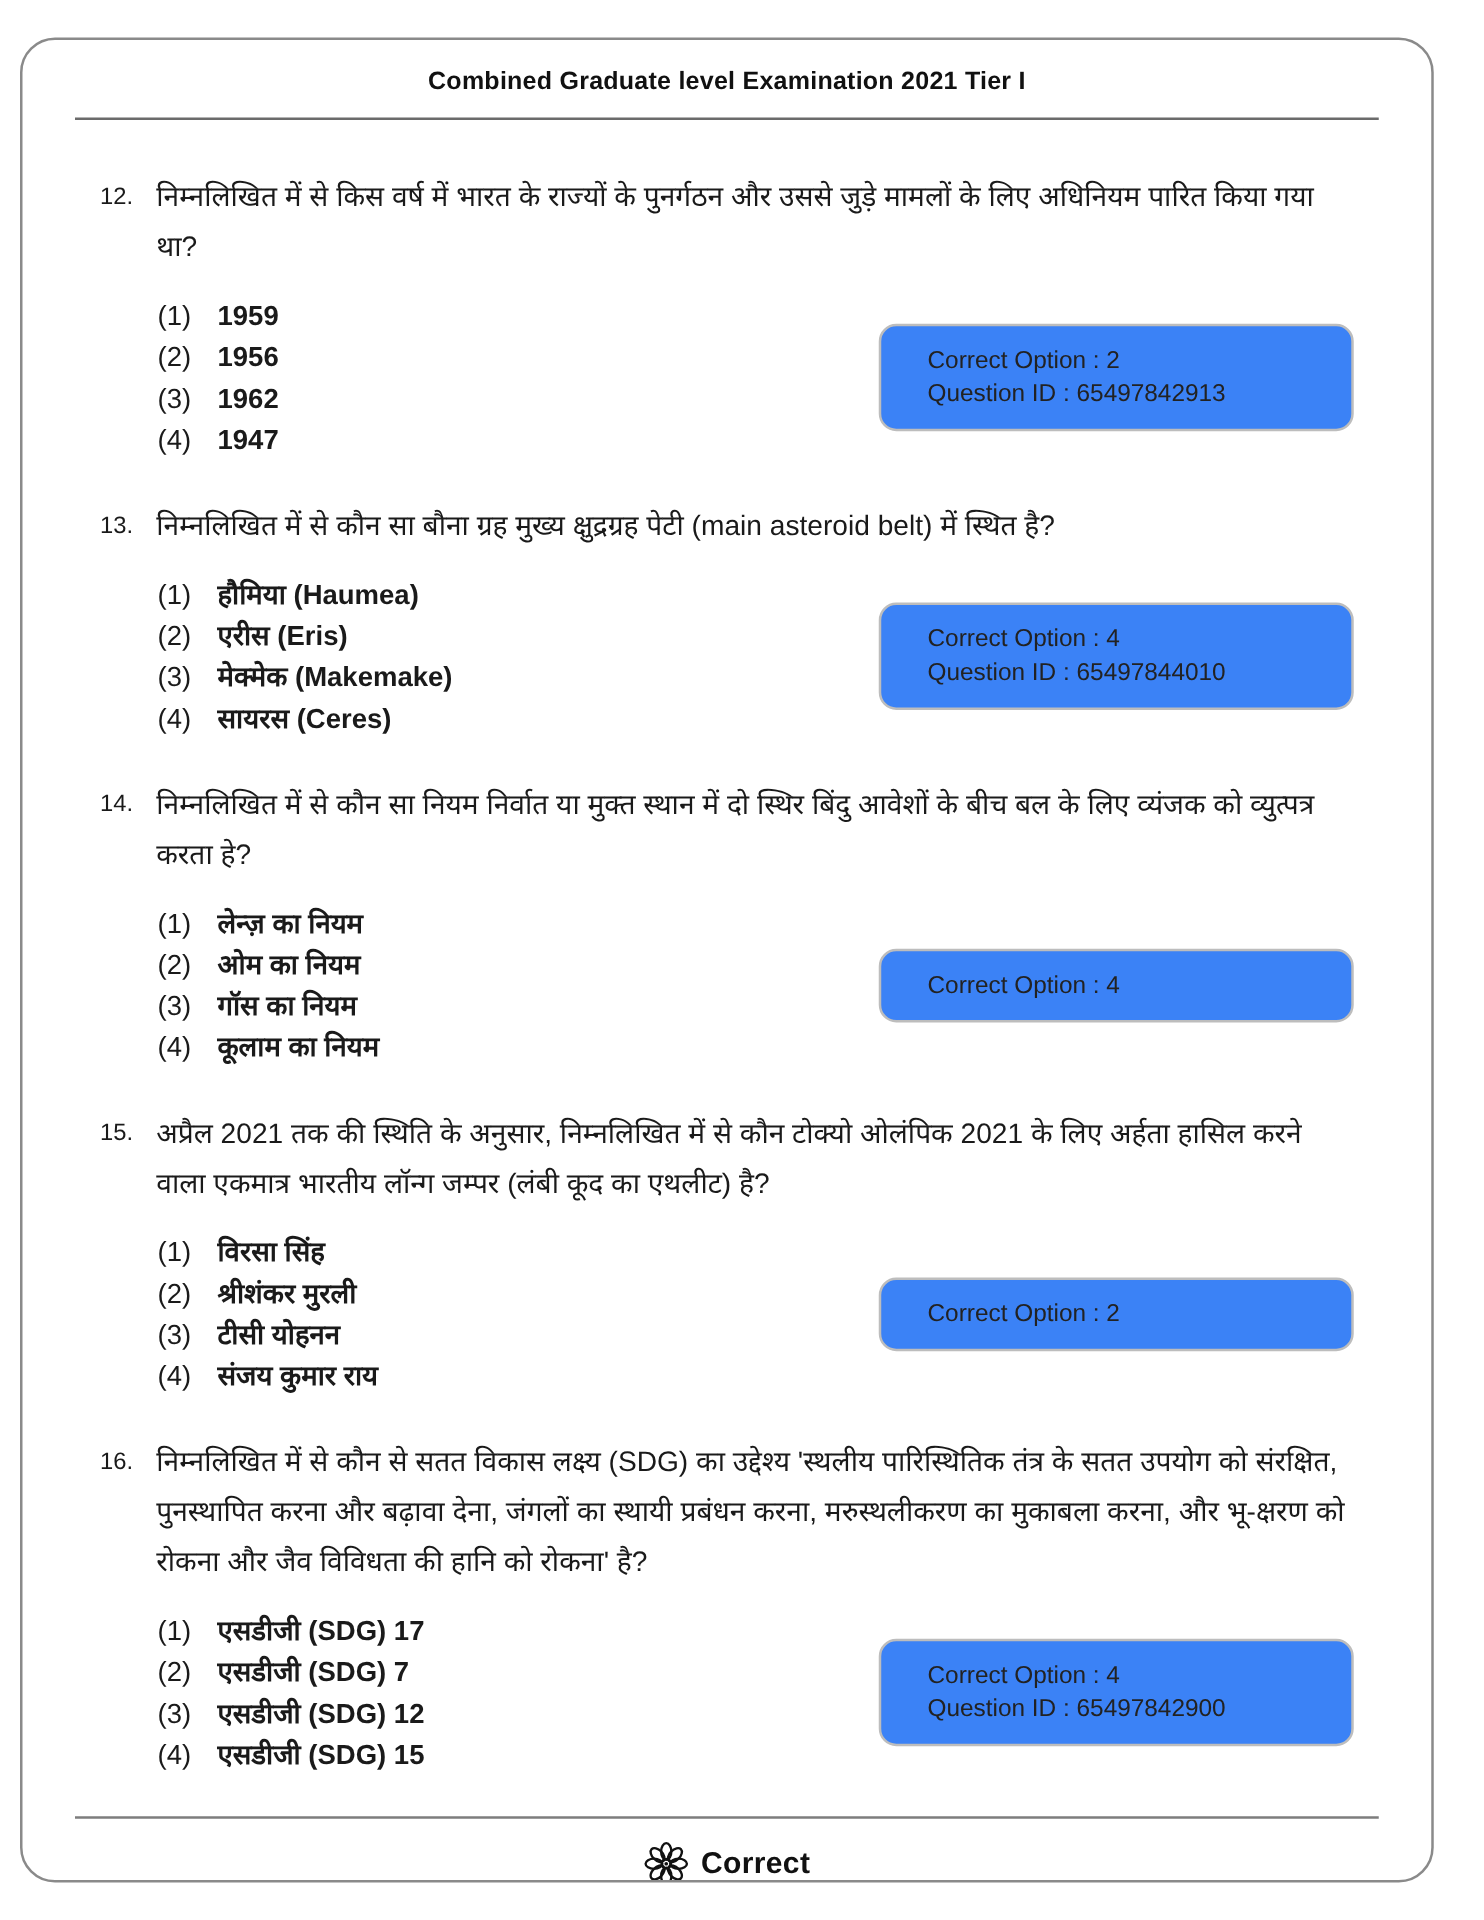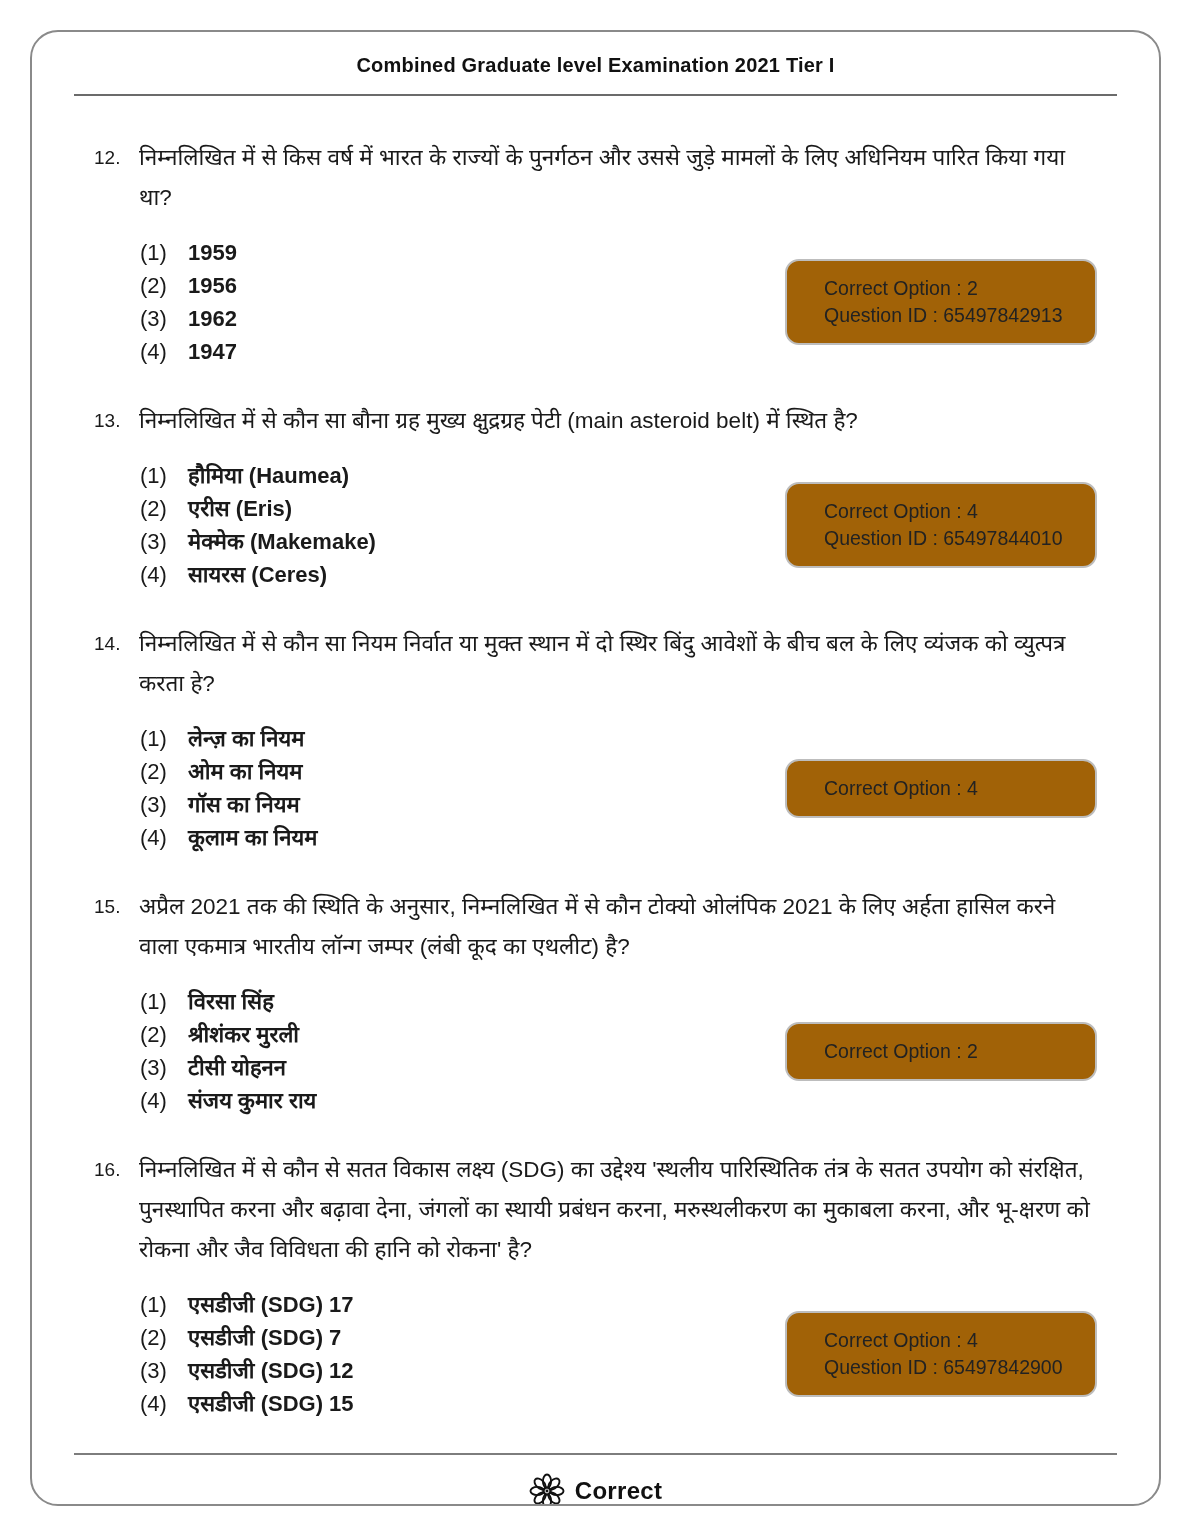--- a/index.html
+++ b/index.html
@@ -5,21 +5,21 @@
   * { box-sizing: border-box; }
   html, body {
     margin: 0; padding: 0;
     width: 1187px; height: 1536px;
     background: #ffffff;
     font-family: "Liberation Sans", "DejaVu Sans", sans-serif;
     color: #1a1a1a;
   }
   .sheet {
     position: absolute;
-    left: 30px; top: 30px;
+    left: 16px; top: 30px;
     width: 1131px; height: 1476px;
     border: 2px solid #8a8a8a;
     border-radius: 28px;
     background: #ffffff;
     display: flex;
     flex-direction: column;
     overflow: hidden;
   }
   
   .sheet-header { padding-top: 22px; flex: 0 0 auto; }
@@ -54,28 +54,28 @@
   .options {
     display: flex;
     flex-direction: column;
     font-size: 22px;
   }
   .option { display: flex; line-height: 33px; }
   .opt-label { flex: 0 0 48px; }
   .opt-text { flex: 1 1 auto; font-weight: bold; }
   .answer-box {
     margin-left: auto;
-    width: 312px;
+    width: 380px;
     border: 2px solid #bdbdbd;
     border-radius: 14px;
     padding: 14px 12px 14px 37px;
     font-size: 19.5px;
     line-height: 27px;
     color: #222222;
-    background: #a16207;
+    background: #3b82f6;
   }
   
   .sheet-footer { flex: 0 0 auto; margin-top: auto; padding-bottom: 26px; }
   .footer-rule {
     border: none;
     border-top: 2px solid #7d7d7d;
     margin: 0 42px 18px 42px;
   }
   .brand-row {
     display: flex;

